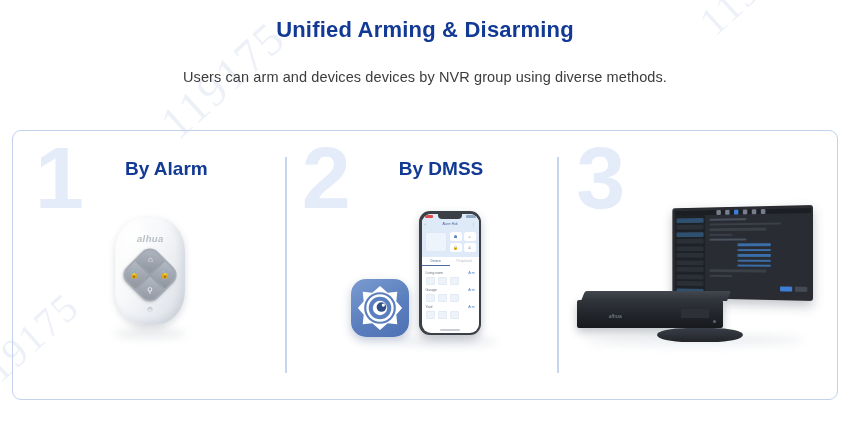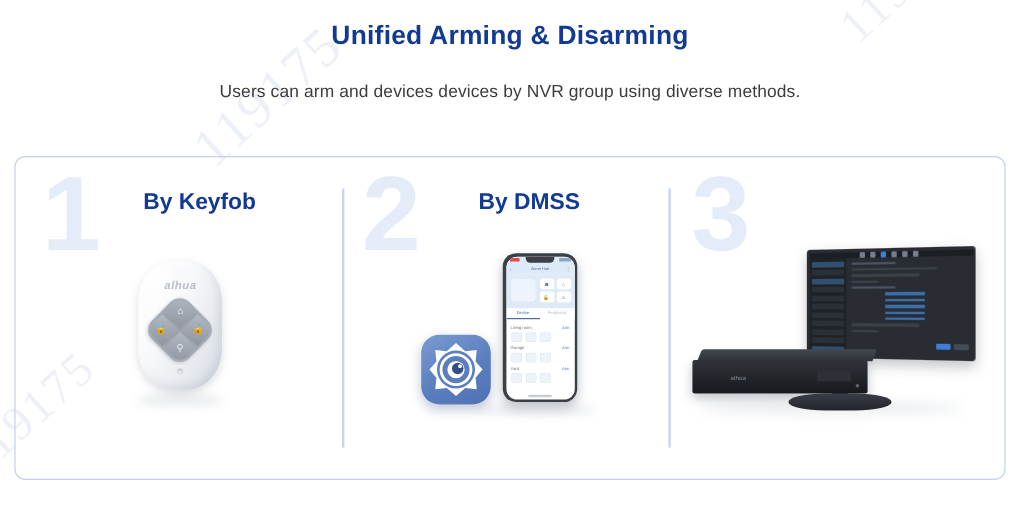--- a/index.html
+++ b/index.html
@@ -555,21 +555,21 @@
   <p class="subtitle">Users can arm and devices devices by NVR group using diverse methods.</p>
 </div>
 
 <div class="card">
 
   <div class="divider d1"></div>
   <div class="divider d2"></div>
 
   <div class="col">
     <div class="bignum">1</div>
-    <div class="coltitle">By Keyfob</div>
+    <div class="coltitle">By Alarm</div>
 
     <div class="art">
       <div class="keyfob-wrap">
         <div class="keyfob-shadow"></div>
         <div class="keyfob-body">
           <div class="keyfob-gloss"></div>
           <div class="logo">alhua</div>
           <div class="pad">
             <div class="key">
                 <span>⌂</span>

